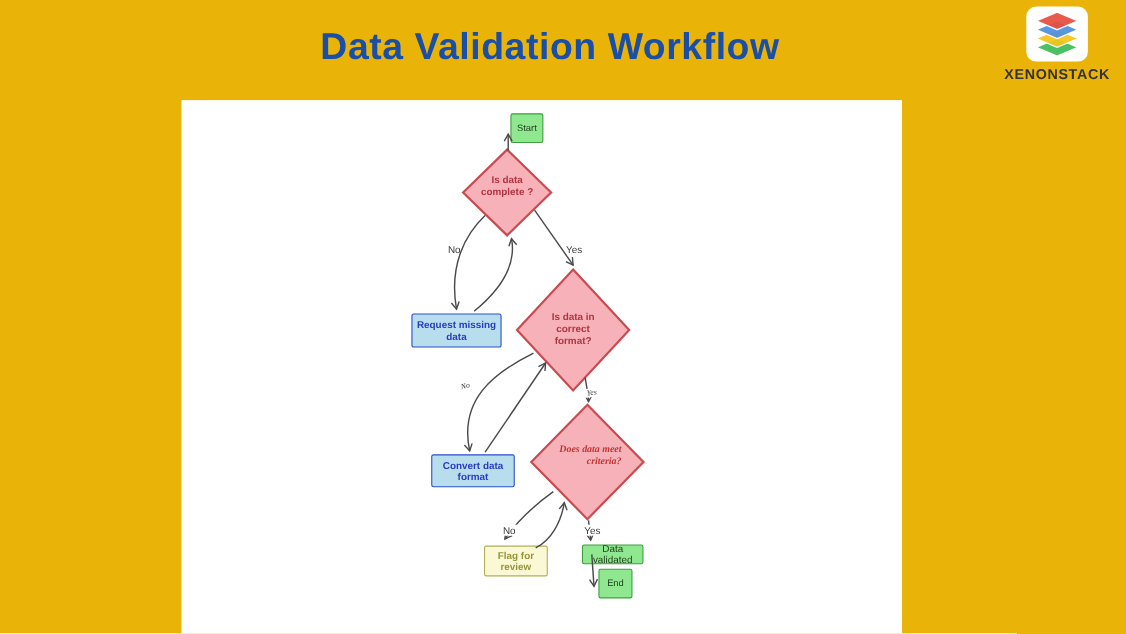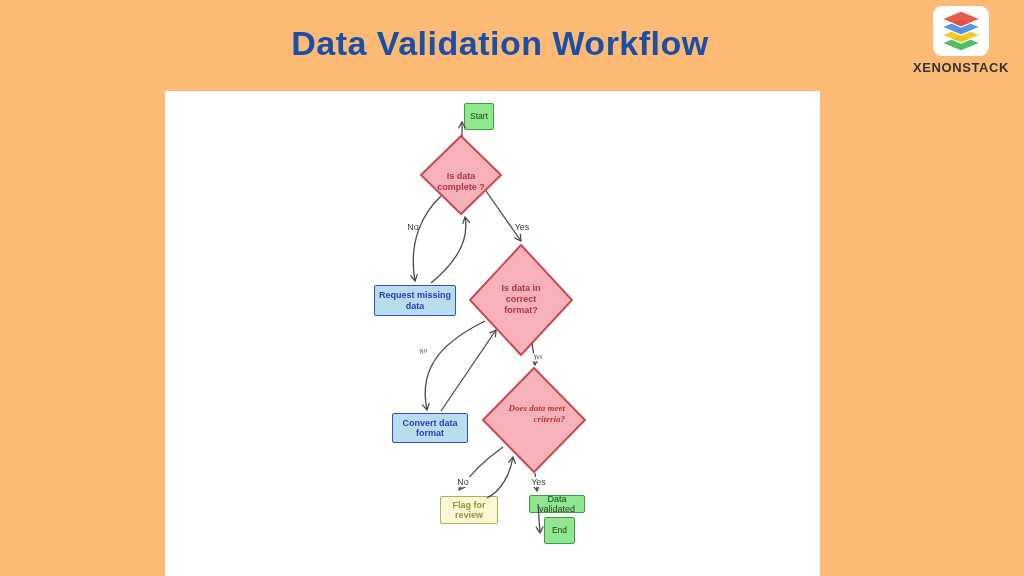--- a/index.html
+++ b/index.html
@@ -1,18 +1,18 @@
 <!DOCTYPE html>
 <html><head>
 <meta charset="utf-8">
 <style>
   * { margin:0; padding:0; box-sizing:border-box; }
   html,body { width:1024px; height:576px; }
   body { font-family:"Liberation Sans", sans-serif; overflow:hidden; }
-  .stage { position:relative; width:1024px; height:576px; background:#fdba74; }
+  .stage { position:relative; width:1024px; height:576px; background:#eab308; }
 
   .title { position:absolute; top:24px; left:0; width:1000px; text-align:center;
            font-size:34px; font-weight:800; color:#1a4fa8; letter-spacing:0.5px; }
 
   .brand { position:absolute; top:6px; left:902px; width:118px;
            display:flex; flex-direction:column; align-items:center; }
   .brand-card { width:56px; height:50px; background:#ffffff; border-radius:9px;
                 display:flex; align-items:center; justify-content:center; }
   .brand-name { margin-top:4px; font-size:13px; font-weight:700; color:#333333;
                 letter-spacing:0.6px;text-align:right; }
@@ -103,21 +103,21 @@
         <path d="M320,230 C284,248 252,272 262,319" marker-end="url(#ah)"></path>
         <path d="M276,320 L331,239" marker-end="url(#ah)"></path>
         <path d="M367,252 C368,260 370,268 370,274" marker-end="url(#ah)"></path>
         <path d="M338,356 Q310,376 294,399" marker-end="url(#ah)"></path>
         <path d="M322,407 C336,400 345,384 348,366" marker-end="url(#ah)"></path>
         <path d="M370,382 L372,400" marker-end="url(#ah)"></path>
         <path d="M373,413 L375,442" marker-end="url(#ah)"></path>
       </g>
     </svg>
 
-    <div class="dlabel" style="left:272px;top:80px;width:48px">Is data complete ?</div>
+    <div class="dlabel" style="left:272px;top:67px;width:48px">Is data complete ?</div>
     <div class="dlabel" style="left:329px;top:192px;width:54px">Is data in correct format?</div>
     <div class="dlabel hand" style="left:338px;top:312px;width:62px;font-size:9px">Does data meet criteria?</div>
 
     <div class="elabel" style="left:236px;top:131px;width:24px">No</div>
     <div class="elabel" style="left:344px;top:131px;width:26px">Yes</div>
     <div class="elabel tiny gap" style="left:248px;top:256px;width:20px;transform:rotate(-14deg)">No</div>
     <div class="elabel tiny gap" style="left:363px;top:262px;width:20px;transform:rotate(-6deg)">Yes</div>
     <div class="elabel gap" style="left:286px;top:386px;width:24px">No</div>
     <div class="elabel gap" style="left:361px;top:386px;width:25px">Yes</div>
 

